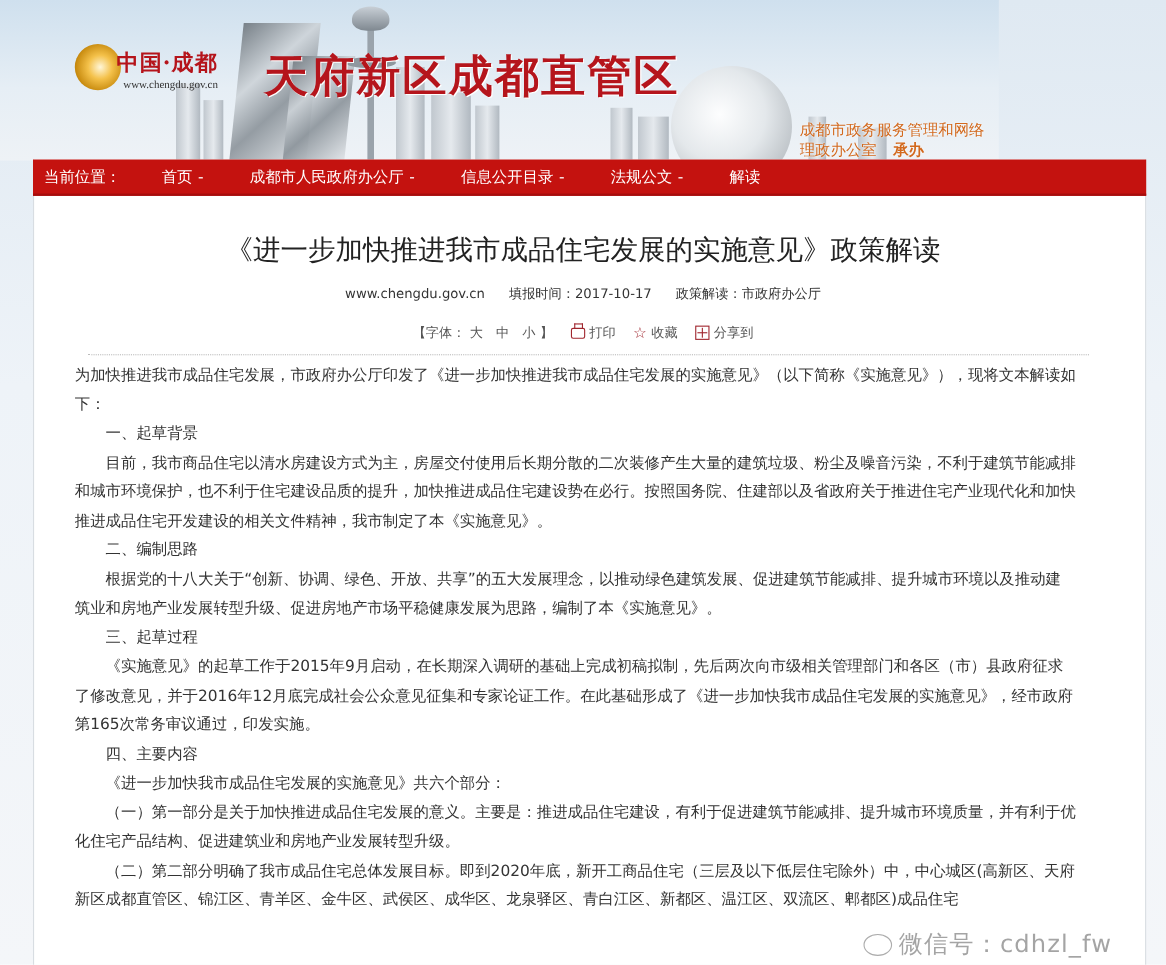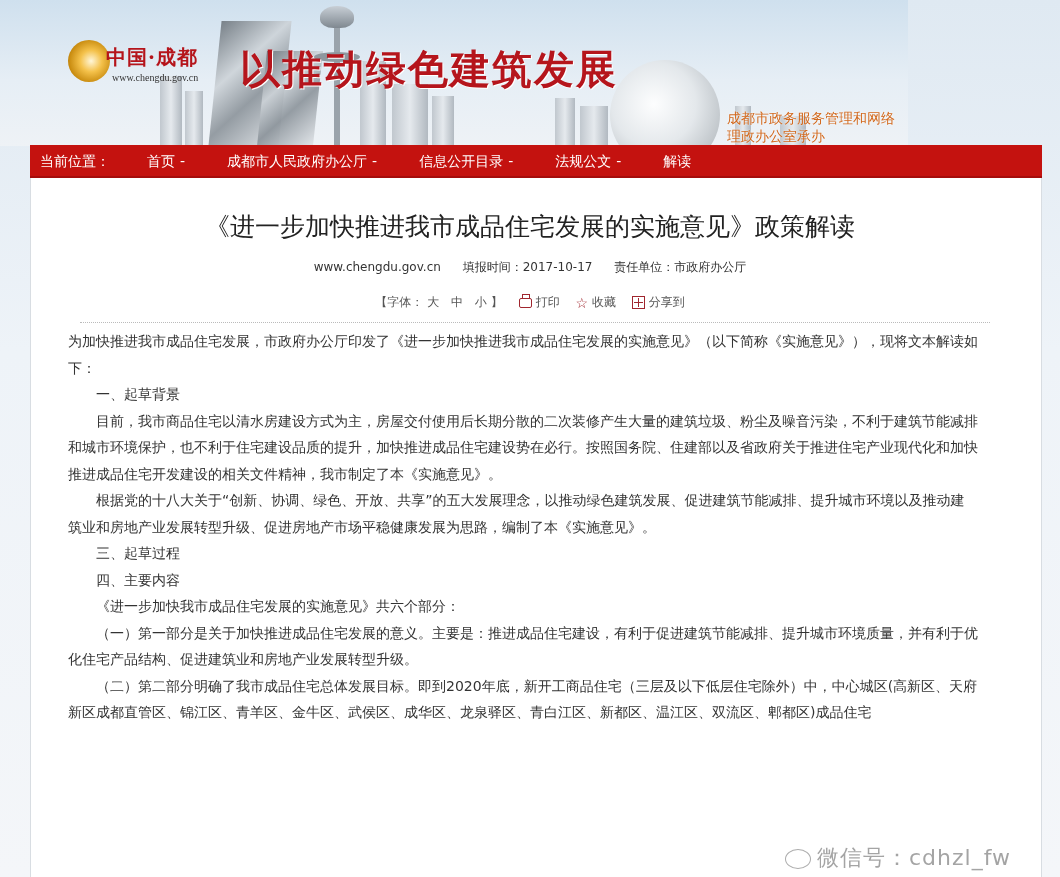--- a/index.html
+++ b/index.html
@@ -20,21 +20,21 @@
   .diamond { position:absolute; width:70px; height:130px; bottom:0;
     background: linear-gradient(135deg,#6e767d 0%,#cdd3d8 35%,#8b939a 60%,#dfe3e7 100%); transform:skewX(-6deg); opacity:.9; }
   .sphere { position:absolute; left:610px; top:60px; width:110px; height:110px; border-radius:50%;
     background: radial-gradient(circle at 40% 40%, #ffffff 0%, #e3e7ea 45%, #9aa1a7 100%); opacity:.9; }
   .logo-disc { position:absolute; left:68px; top:40px; width:42px; height:42px; border-radius:50%;
     background: radial-gradient(circle at 55% 50%, #fff6d8 0%, #f4c14a 35%, #c98c10 70%, #8a5a06 100%); }
   .logo-cn { position:absolute; left:106px; top:44px; font-family:"DejaVu Serif","Liberation Serif",serif; font-weight:bold; font-size:20px; color:#b5141b; letter-spacing:1px; }
   .logo-url { position:absolute; left:112px; top:72px; font-family:"Liberation Serif","DejaVu Serif",serif; font-size:10px; color:#333; }
   .site-title { position:absolute; left:240px; top:42px; font-family:"DejaVu Serif","Liberation Serif",serif; font-weight:bold; font-size:40px; color:#b5151c; letter-spacing:2px; text-shadow:1px 1px 0 #fff; }
   .host { position:absolute; left:727px; top:110px; font-size:14px; color:#d2691e; letter-spacing:0px; text-shadow:0 0 2px #fff; }
-  .host .undertake { margin-left:0; }
+  .host .undertake { margin-left:15px;font-weight:bold; }
 
   .content-box {
     position:absolute; left:30px; top:145px; width:1010px; height:740px;
     background:#ffffff; border-left:1px solid #d8dde2; border-right:1px solid #d8dde2;
   }
   .breadcrumb {
     position:absolute; left:30px; top:145px; width:1012px; height:33px;
     background:#c4120f; color:#fff; font-size:14px; line-height:33px;
     padding-left:10px; box-sizing:border-box; border-bottom:2px solid #a50d0c;
   }
@@ -98,38 +98,38 @@
   <div class="bldg" style="left:432px;width:22px;height:50px;"></div>
   <div class="bldg" style="left:555px;width:20px;height:48px;"></div>
   <div class="bldg" style="left:580px;width:28px;height:40px;"></div>
   <div class="sphere"></div>
   <div class="bldg" style="left:735px;width:16px;height:40px;"></div>
   <div class="bldg" style="left:780px;width:26px;height:30px;"></div>
 
   <div class="logo-disc"></div>
   <div class="logo-cn">中国·成都</div>
   <div class="logo-url">www.chengdu.gov.cn</div>
-  <div class="site-title">以推动绿色建筑发展</div>
+  <div class="site-title">天府新区成都直管区</div>
   <div class="host">
     <span>成都市政务服务管理和网络理政办公室</span><span class="undertake">承办</span>
   </div>
 </div>
 
 <div class="content-box"></div>
 
 <div class="breadcrumb">
   <span>当前位置：</span><span class="crumb">首页</span><span class="sep">-</span><span class="crumb">成都市人民政府办公厅</span><span class="sep">-</span><span class="crumb">信息公开目录</span><span class="sep">-</span><span class="crumb">法规公文</span><span class="sep">-</span><span class="crumb">解读</span>
 </div>
 
 <div class="article-title">《进一步加快推进我市成品住宅发展的实施意见》政策解读</div>
 
 <div class="meta">
   <span>www.chengdu.gov.cn</span>
   <span>填报时间：2017-10-17</span>
-  <span>责任单位：市政府办公厅</span>
+  <span>政策解读：市政府办公厅</span>
 </div>
 
 <div class="tools">
   <span class="item fontsize">
     <span>【字体：</span><span>大</span>&nbsp;<span>中</span>&nbsp;<span>小</span><span>】</span>
   </span>
   <span class="item">
     <span class="ico-print"></span>
     <span>打印</span>
   </span>
@@ -142,22 +142,24 @@
     <span>分享到</span>
   </span>
 </div>
 
 <div class="divider"></div>
 
 <div class="body">
   <p>为加快推进我市成品住宅发展，市政府办公厅印发了《进一步加快推进我市成品住宅发展的实施意见》（以下简称《实施意见》），现将文本解读如下：</p>
   <p class="heading">一、起草背景</p>
   <p class="indent">目前，我市商品住宅以清水房建设方式为主，房屋交付使用后长期分散的二次装修产生大量的建筑垃圾、粉尘及噪音污染，不利于建筑节能减排和城市环境保护，也不利于住宅建设品质的提升，加快推进成品住宅建设势在必行。按照国务院、住建部以及省政府关于推进住宅产业现代化和加快推进成品住宅开发建设的相关文件精神，我市制定了本《实施意见》。</p>
+  <p class="heading">二、编制思路</p>
   <p class="indent">根据党的十八大关于“创新、协调、绿色、开放、共享”的五大发展理念，以推动绿色建筑发展、促进建筑节能减排、提升城市环境以及推动建筑业和房地产业发展转型升级、促进房地产市场平稳健康发展为思路，编制了本《实施意见》。</p>
   <p class="heading">三、起草过程</p>
+  <p class="indent">《实施意见》的起草工作于2015年9月启动，在长期深入调研的基础上完成初稿拟制，先后两次向市级相关管理部门和各区（市）县政府征求了修改意见，并于2016年12月底完成社会公众意见征集和专家论证工作。在此基础形成了《进一步加快我市成品住宅发展的实施意见》，经市政府第165次常务审议通过，印发实施。</p>
   <p class="heading">四、主要内容</p>
   <p class="indent">《进一步加快我市成品住宅发展的实施意见》共六个部分：</p>
   <p class="indent">（一）第一部分是关于加快推进成品住宅发展的意义。主要是：推进成品住宅建设，有利于促进建筑节能减排、提升城市环境质量，并有利于优化住宅产品结构、促进建筑业和房地产业发展转型升级。</p>
   <p class="indent">（二）第二部分明确了我市成品住宅总体发展目标。即到2020年底，新开工商品住宅（三层及以下低层住宅除外）中，中心城区(高新区、天府新区成都直管区、锦江区、青羊区、金牛区、武侯区、成华区、龙泉驿区、青白江区、新都区、温江区、双流区、郫都区)成品住宅</p>
 </div>
 
 <div class="watermark">
   <span class="wm-icon"></span><span>微信号：cdhzl_fw</span>
 </div>
 

